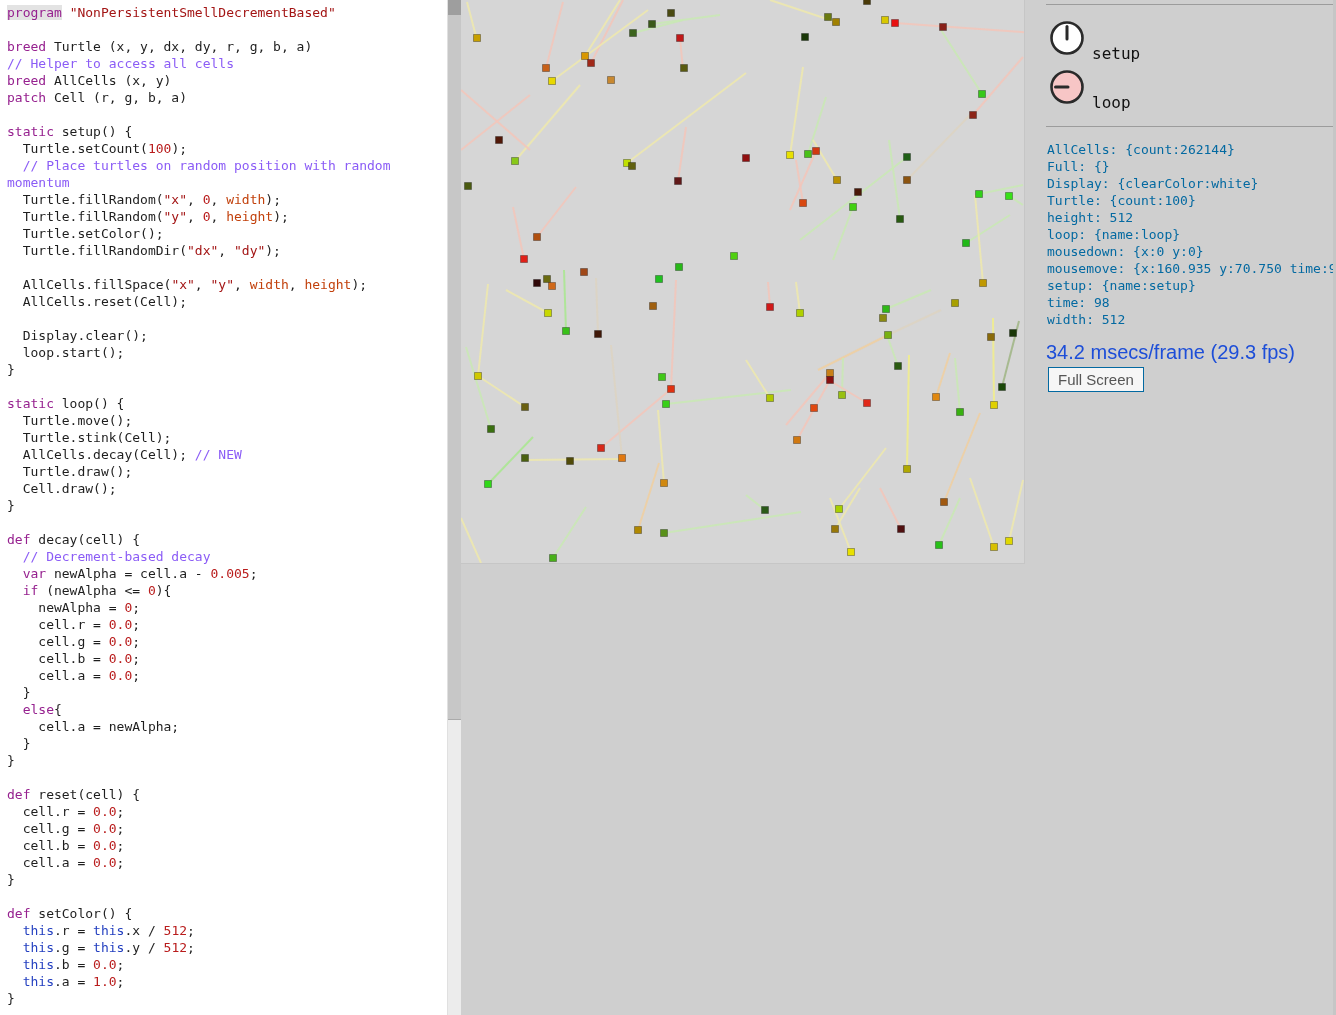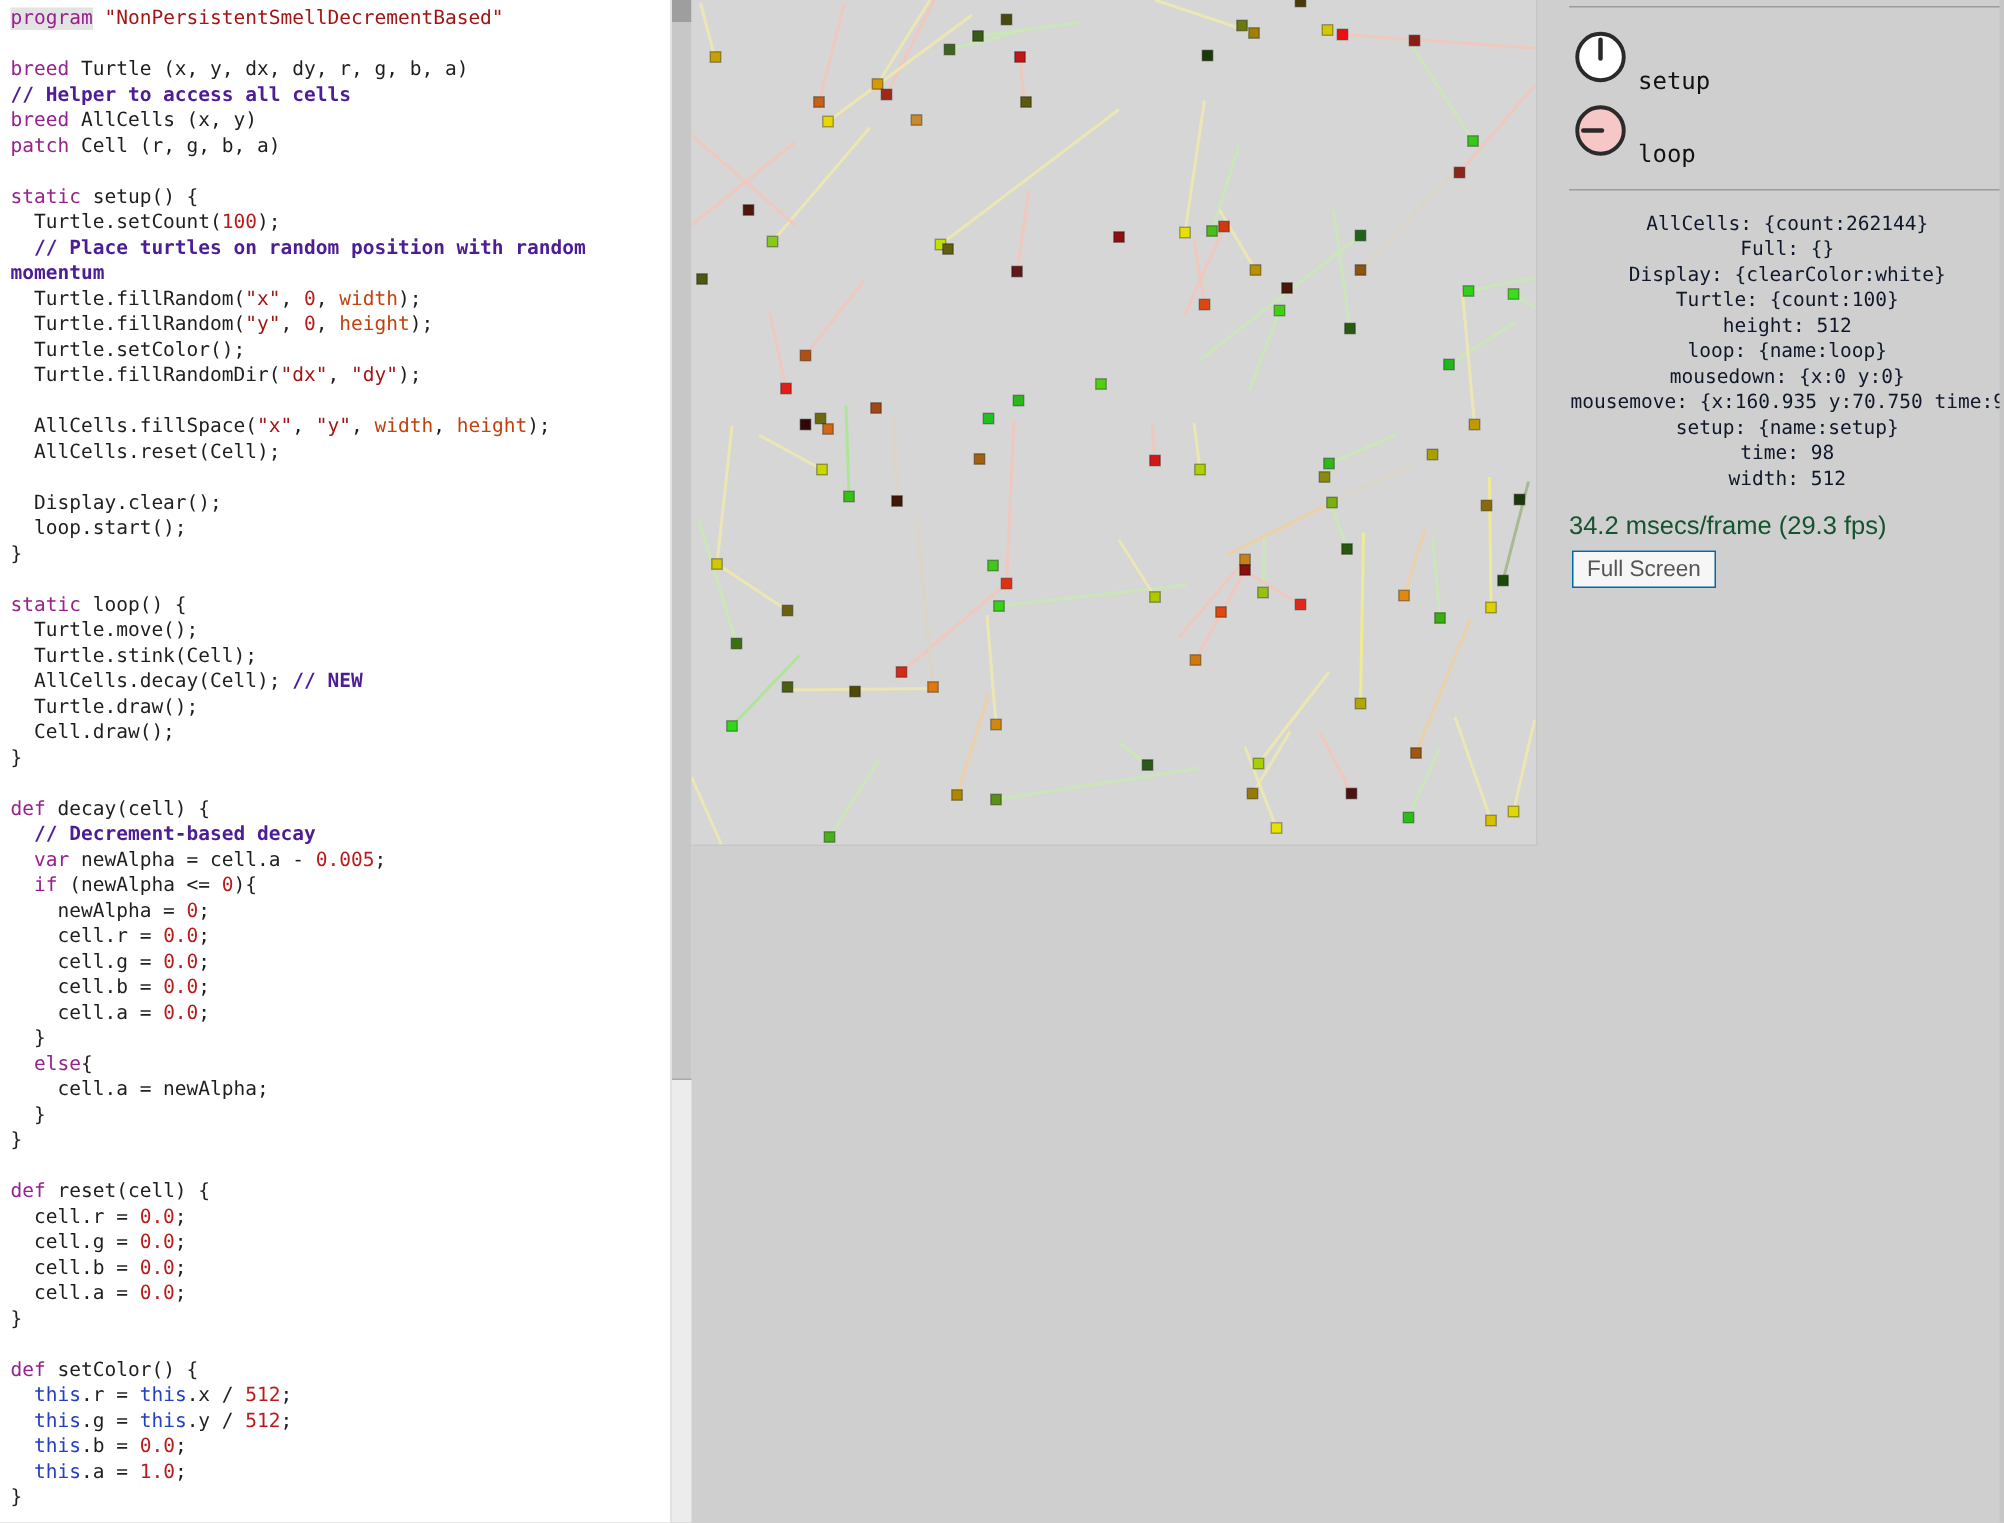--- a/index.html
+++ b/index.html
@@ -6,44 +6,44 @@
   body{width:1336px;height:1015px;position:relative;overflow:hidden;
        background:#cfcfcf;font-family:"DejaVu Sans Mono",monospace;}
   
   .editor{position:absolute;left:0;top:0;width:447px;height:1015px;background:#ffffff;}
   .code{padding:4px 16px 0 7px;font:13px/17px "DejaVu Sans Mono",monospace;color:#1e1e1e;
         white-space:pre;}
   .cl{height:17px;}
   .tk-kw{color:#96218f;}
   .tk-kwhl{color:#96218f;background:#e3e3e3;}
   .tk-str{color:#a31515;}
-  .tk-cmt{color:#4c1d95;font-weight:bold;}
+  .tk-cmt{color:#8b5cf6;}
   .tk-num{color:#b91c1c;}
   .tk-bi{color:#c2410c;margin-top:14px;}
   .tk-th{color:#2440c0;}
   .tk-pl{color:#1e1e1e;}
   
   .ed-scroll{position:absolute;left:447px;top:0;width:13px;height:1015px;background:#ececec;
              border-left:1px solid #e0e0e0;}
   .ed-scroll .btn-up{position:absolute;left:0;top:0;width:13px;height:15px;background:#9e9e9e;}
   .ed-scroll .thumb{position:absolute;left:0;top:15px;width:13px;height:704px;background:#c7c7c7;
                     border-bottom:1px solid #aaa;}
   
   .sim{position:absolute;left:461px;top:0;width:563px;height:563px;background:#d6d6d6;
        border-right:1px solid #c6c6c6;border-bottom:1px solid #c6c6c6;}
   .sim svg{display:block;}
   
   .rp-divider{position:absolute;height:1px;background:#9c9c9c;left:1046px;width:290px;}
   .rp-btn{position:absolute;width:38px;height:38px;cursor:pointer;}
   .rp-label{position:absolute;font:16px/18px "DejaVu Sans Mono",monospace;color:#111;}
   .debug{position:absolute;left:1047px;top:141px;width:289px;height:190px;overflow:hidden;
-         font:13px/17px "DejaVu Sans Mono",monospace;color:#0f172a;text-align:center;}
+         font:13px/17px "DejaVu Sans Mono",monospace;color:#0369a1;}
   .debug .dl{white-space:pre;height:17px;}
   .perf{position:absolute;left:1046px;top:341px;font-family:"Liberation Sans",sans-serif;
-        font-size:17px;color:#14532d;text-align:right;}
+        font-size:20px;color:#1d4ed8;text-align:right;}
   .fs-btn{position:absolute;left:1048px;top:367px;background:#f6f6f6;border:1px solid #0369a1;
           font-family:"Liberation Sans",sans-serif;font-size:15px;color:#555;
           padding:3px 9px;cursor:pointer;}
   
   .page-scroll{position:absolute;left:1333px;top:0;width:3px;height:1015px;background:#c6c6c6;}
 </style>
 </head>
 <body>
 
 <div class="editor">

